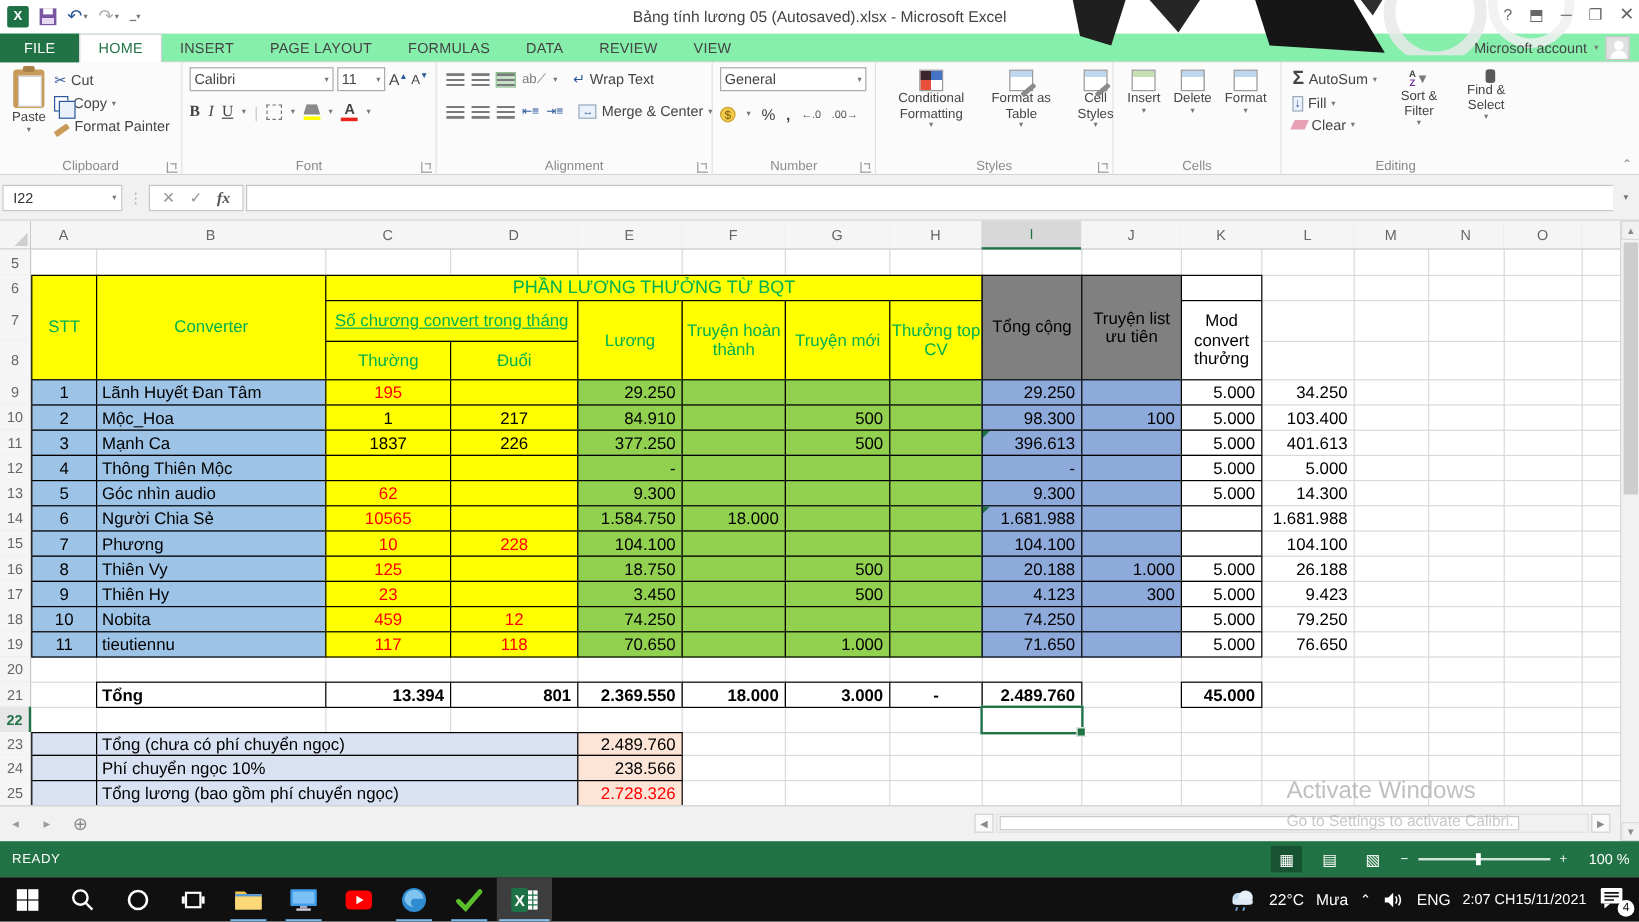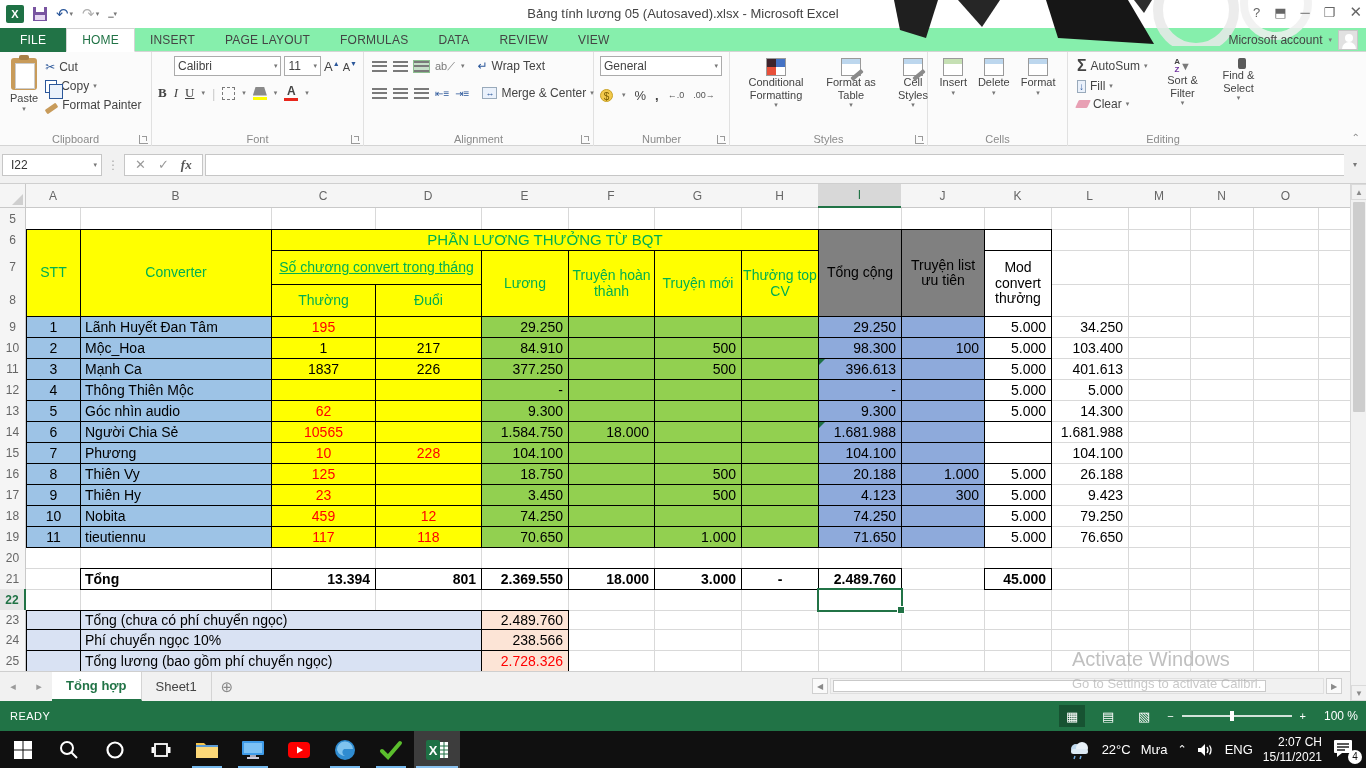--- a/index.html
+++ b/index.html
@@ -163,21 +163,21 @@
   #zoomlabel{width:42px;text-align:right;font-size:12px;}
 
   
   #taskbar{position:absolute;left:0;top:731px;width:100%;height:37px;background:#101010;display:flex;align-items:stretch;}
   .tbico{width:46px;display:flex;align-items:center;justify-content:center;position:relative;}
   .tbico.open:after{content:"";position:absolute;bottom:0;left:8px;right:8px;height:2px;background:#76B9ED;}
   .tbico.active{background:#3D3D3D;}
   .tbico.active:after{left:2px;right:2px;background:#8AC2F0;}
   #tray{position:absolute;right:0;top:0;height:37px;display:flex;align-items:center;gap:10px;color:#fff;
     font-size:13px;padding-right:8px;}
-  #clock{display:flex;flex-direction:column;align-items:flex-end;font-size:12px;line-height:1.25;}
+  #clock{display:flex;flex-direction:row;align-items:flex-end;font-size:12px;line-height:1.25;}
   #notif{position:relative;width:26px;height:24px;}
   #notifbadge{position:absolute;right:-4px;bottom:-2px;width:14px;height:14px;border-radius:50%;background:#fff;
     color:#111;font-size:10px;display:flex;align-items:center;justify-content:center;}
 
   
   #watermark{position:absolute;left:1072px;top:648px;z-index:40;pointer-events:none;color:#ABABAB;}
   #watermark .l1{font-size:20px;opacity:.75;}
   #watermark .l2{font-size:13px;opacity:.65;margin-top:5px;}
 </style>
 </head>
@@ -260,21 +260,21 @@
               <span>Format Painter</span>
             </div>
         </div>
       </div>
       <div class="glabel">Clipboard</div>
       <div class="launcher"></div>
     </div>
 
     <div class="rgroup" style="width:212px;">
       <div style="display:flex;gap:3px;align-items:center;">
-        <div class="combo" style="width:126px;margin-left:16px;">
+        <div class="combo" style="width:126px;">
             <span>Calibri</span>
             <span class="dd">▾</span>
           </div>
         <div class="combo" style="width:42px;">
             <span>11</span>
             <span class="dd">▾</span>
           </div>
         <span style="font-size:13px;">A<sup style="color:#2b579a;font-size:7px;">▲</sup></span>
         <span style="font-size:11px;">A<sup style="color:#2b579a;font-size:7px;">▼</sup></span>
       </div>
@@ -696,24 +696,20 @@
 
   <div id="vscroll">
     <div class="sbtn" style="top:0;">▲</div>
     <div id="vthumb"></div>
     <div class="sbtn" style="bottom:0;">▼</div>
   </div>
 
   <div id="tabbar">
     <span class="tabnav">◂</span>
     <span class="tabnav">▸</span>
-    <span id="sheettabs" style="display:flex;align-items:stretch;">
-        <div class="sheettab active">Tổng hợp</div>
-        <div class="sheettab">Sheet1</div>
-      </span>
     <span id="newsheet">⊕</span>
     <div id="hscroll">
       <span class="harrow">◀</span>
       <div id="htrack">
           <div id="hthumb"></div>
         </div>
       <span class="harrow">▶</span>
     </div>
   </div>
 

